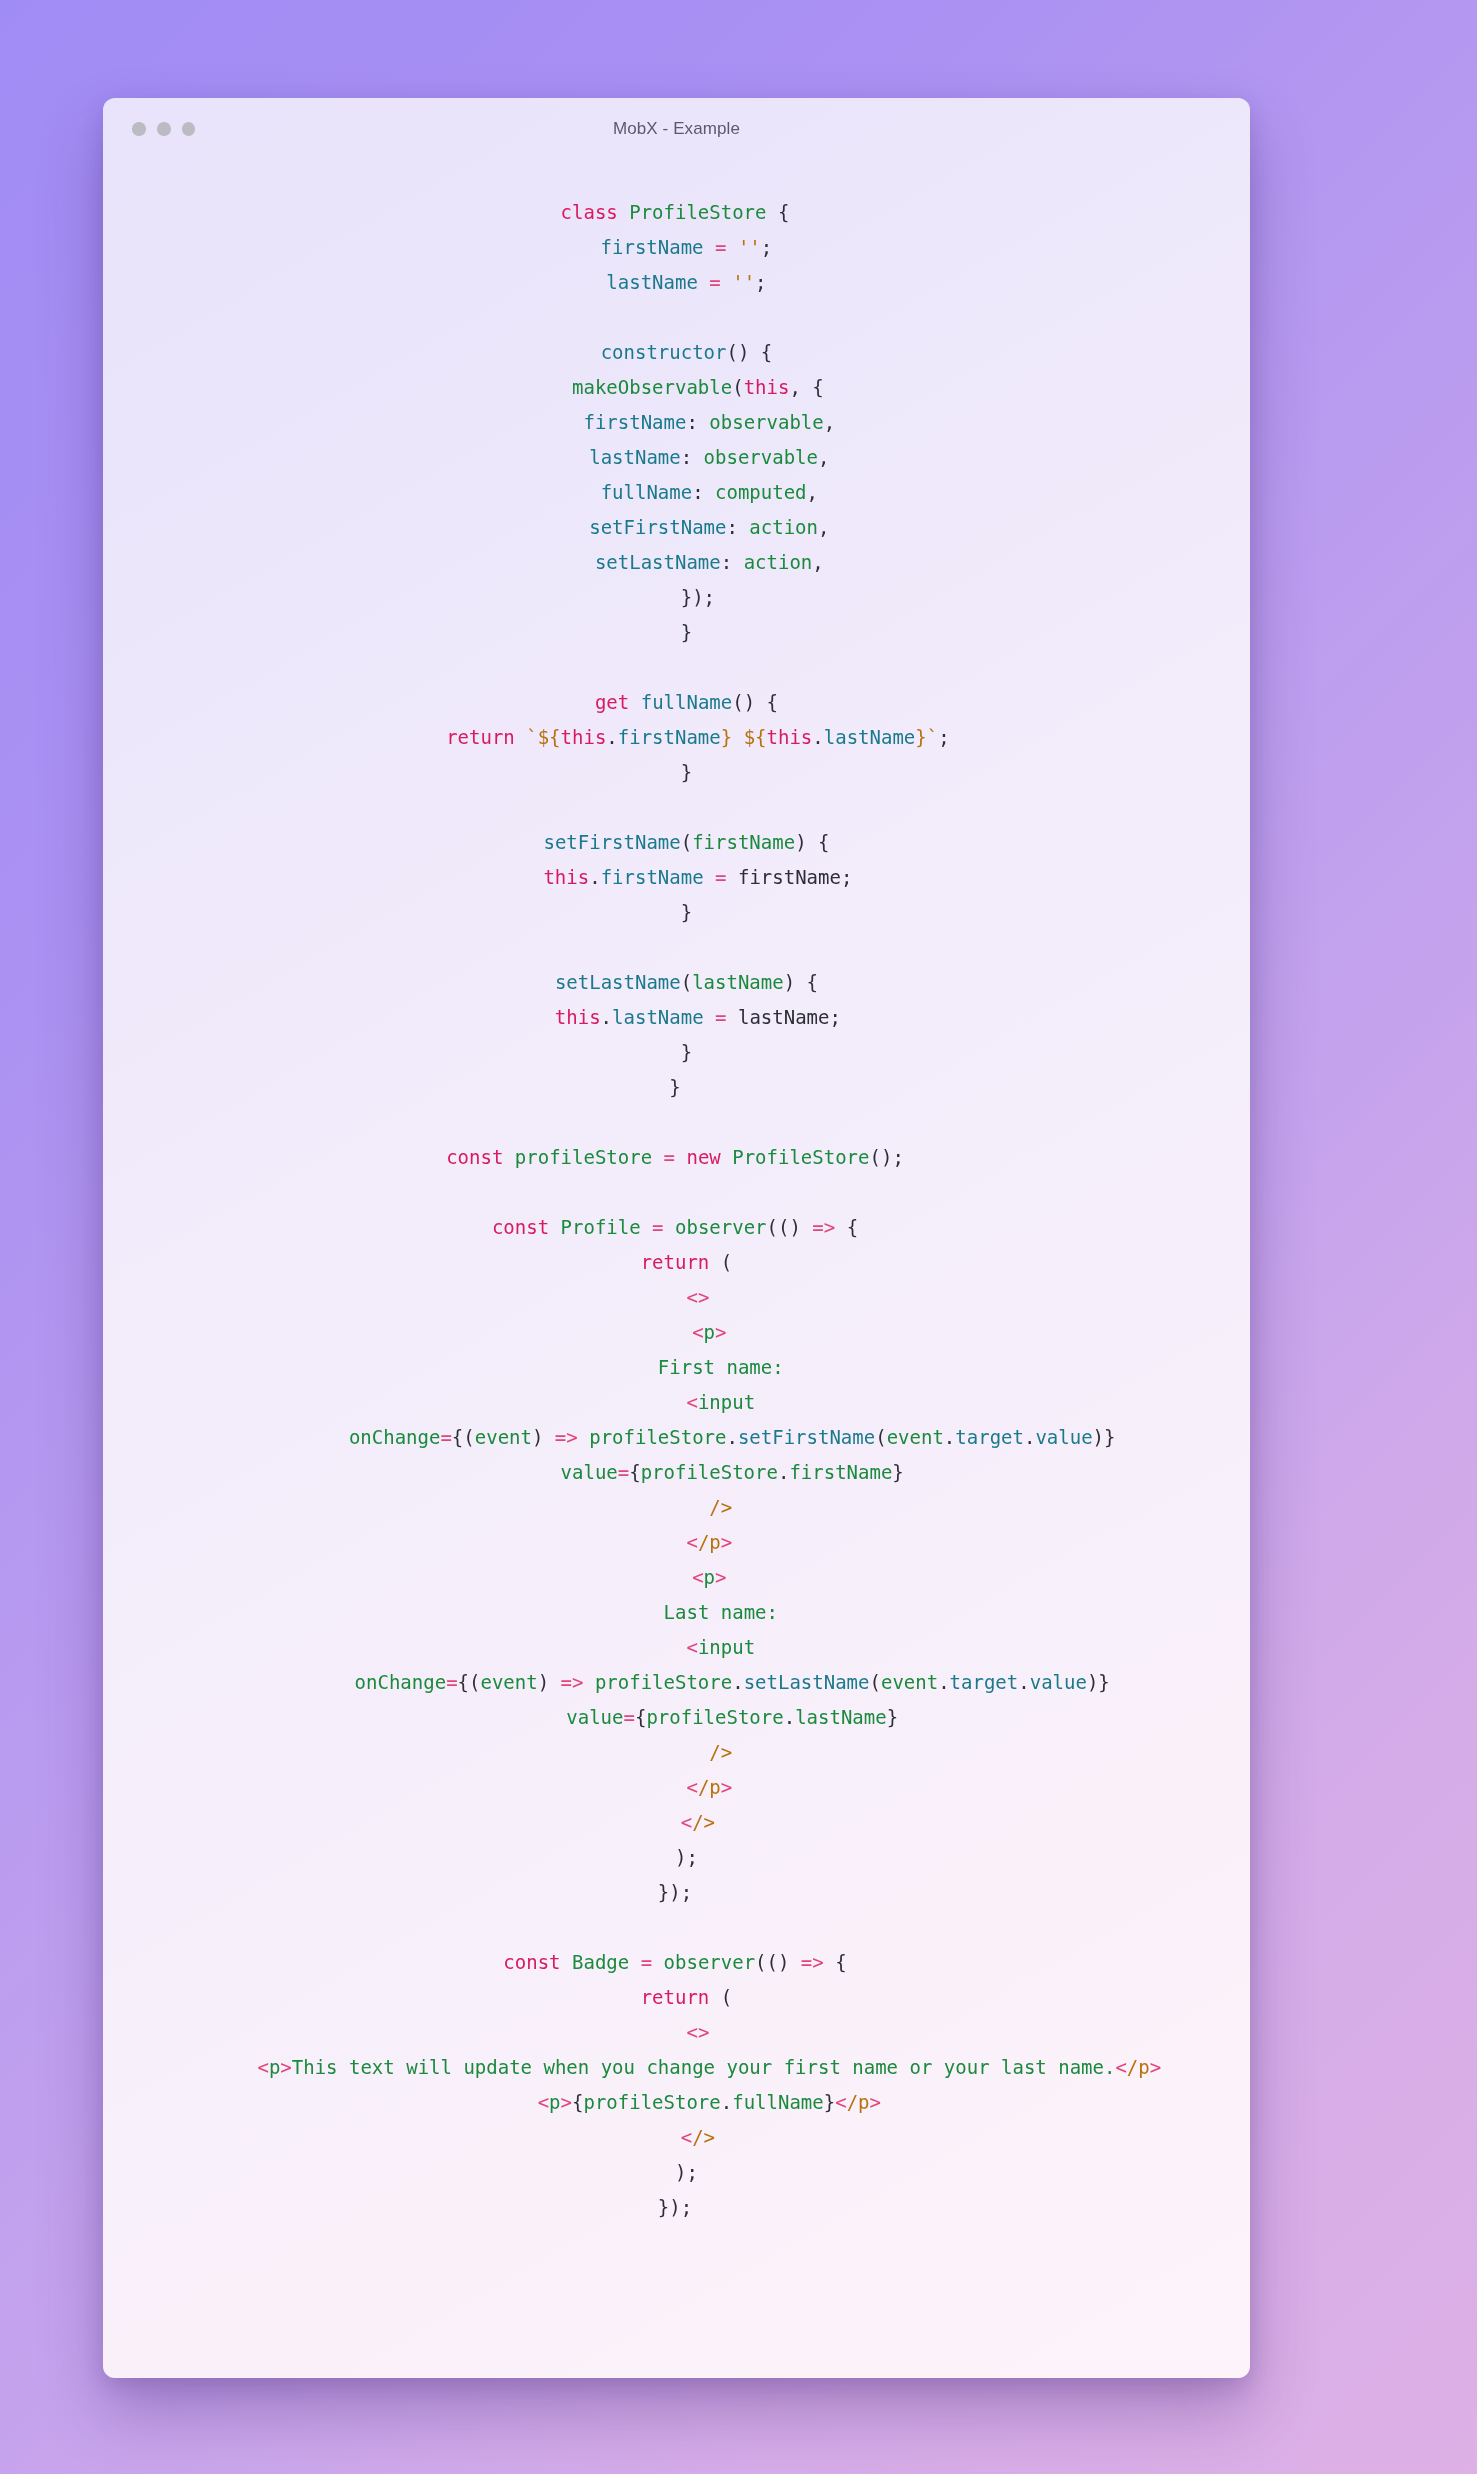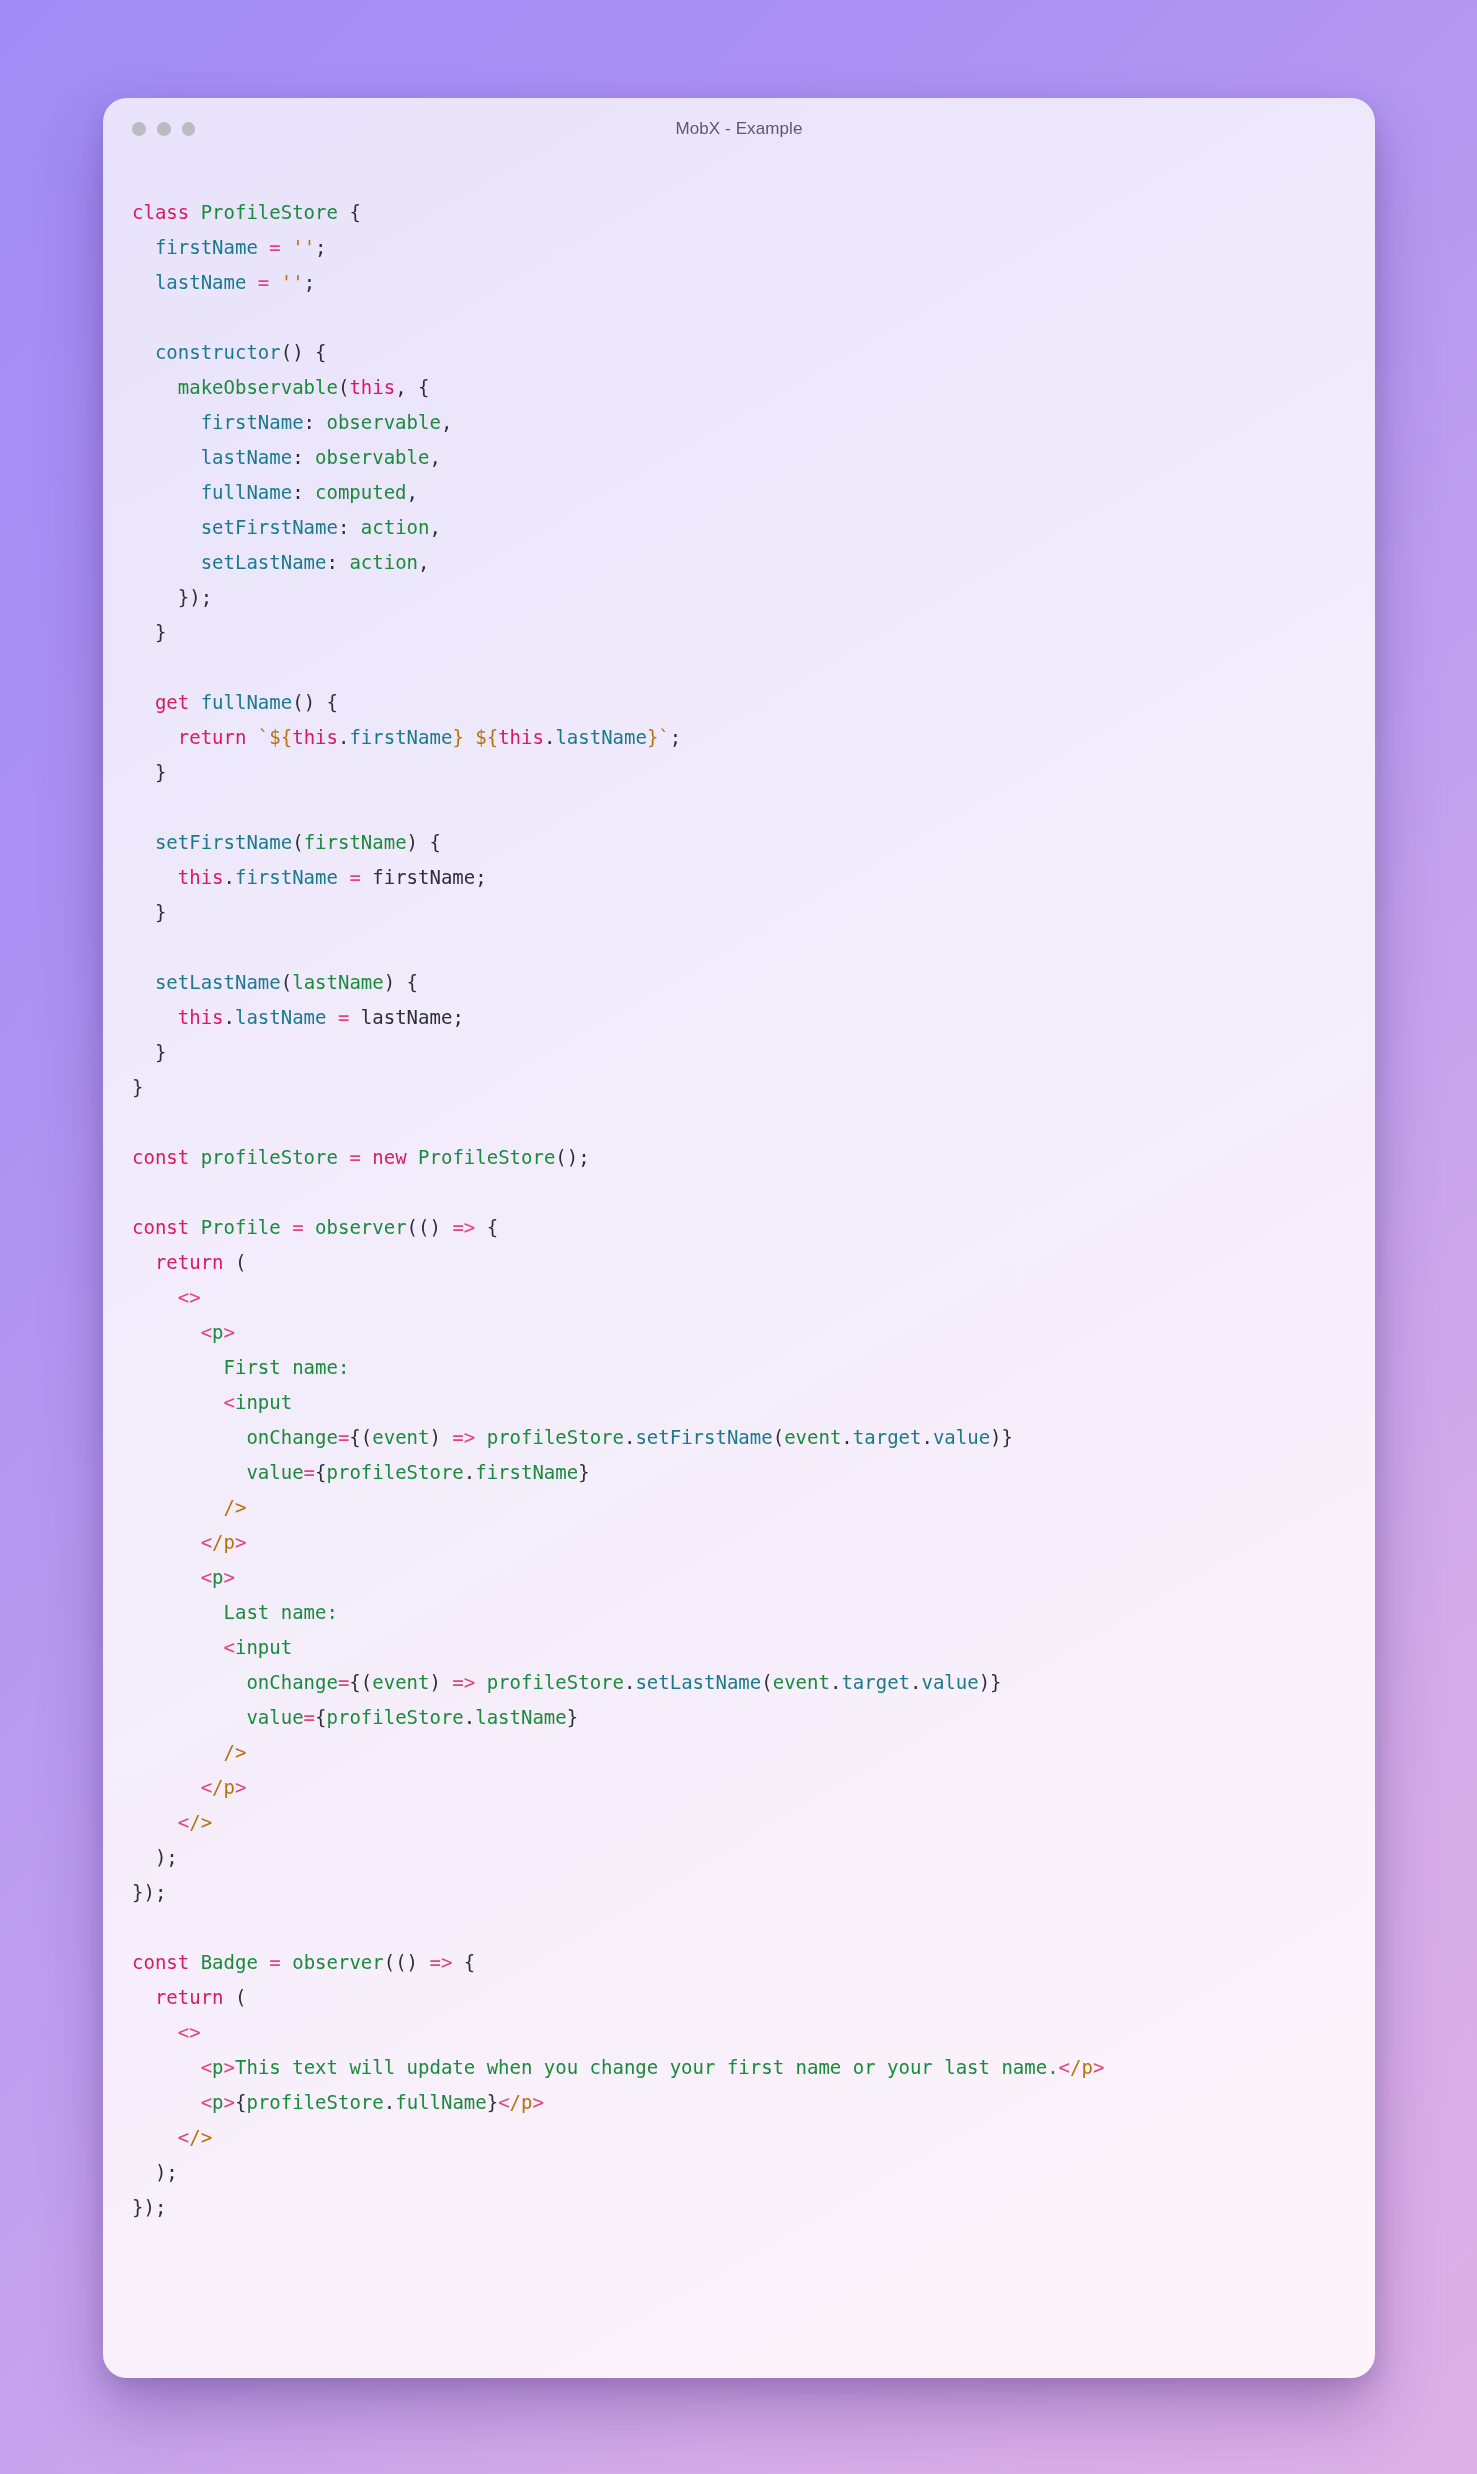--- a/index.html
+++ b/index.html
@@ -11,23 +11,23 @@
     height: 2475px;
     background: linear-gradient(135deg, #a08cf5 0%, #ab91f2 25%, #c0a0ee 55%, #d5ace8 80%, #ddb0e6 100%);
     font-family: "DejaVu Sans Mono", monospace;
     overflow: hidden;
   }
 
   .window {
     position: absolute;
     left: 103px;
     top: 98px;
-    width: 1272px;
+    width: 1147px;
     height: 2280px;
-    border-radius: 24px;
+    border-radius: 12px;
     background: linear-gradient(150deg, #e9e3fb 0%, #ece6fb 18%, #f2ecfb 42%, #f7effa 68%, #fbf2fa 88%, #fdf4fb 100%);
     box-shadow: 0 34px 64px rgba(70, 40, 120, 0.33), 0 8px 21px rgba(70, 40, 120, 0.18);
     overflow: hidden;
   }
 
   .titlebar {
     position: relative;
     height: 55px;
   }
 
@@ -59,20 +59,21 @@
 
   .code {
     padding: 42px 32px 32px 29px;
     font-family: "DejaVu Sans Mono", monospace;
     font-size: 19px;
     line-height: 35px;
     color: #2e2e38;
     white-space: pre-wrap;
     word-break: break-word;
     tab-size: 2;
+    text-align: center;
   }
 
   .ln { display: block; min-height: 35px; }
 
   
   .kw   { color: #d81b60; }      
   .fn   { color: #1a8a3c; }      
   .prop { color: #1a7a8c; }      
   .op   { color: #e0457b; }      
   .str  { color: #b8720d; }      

